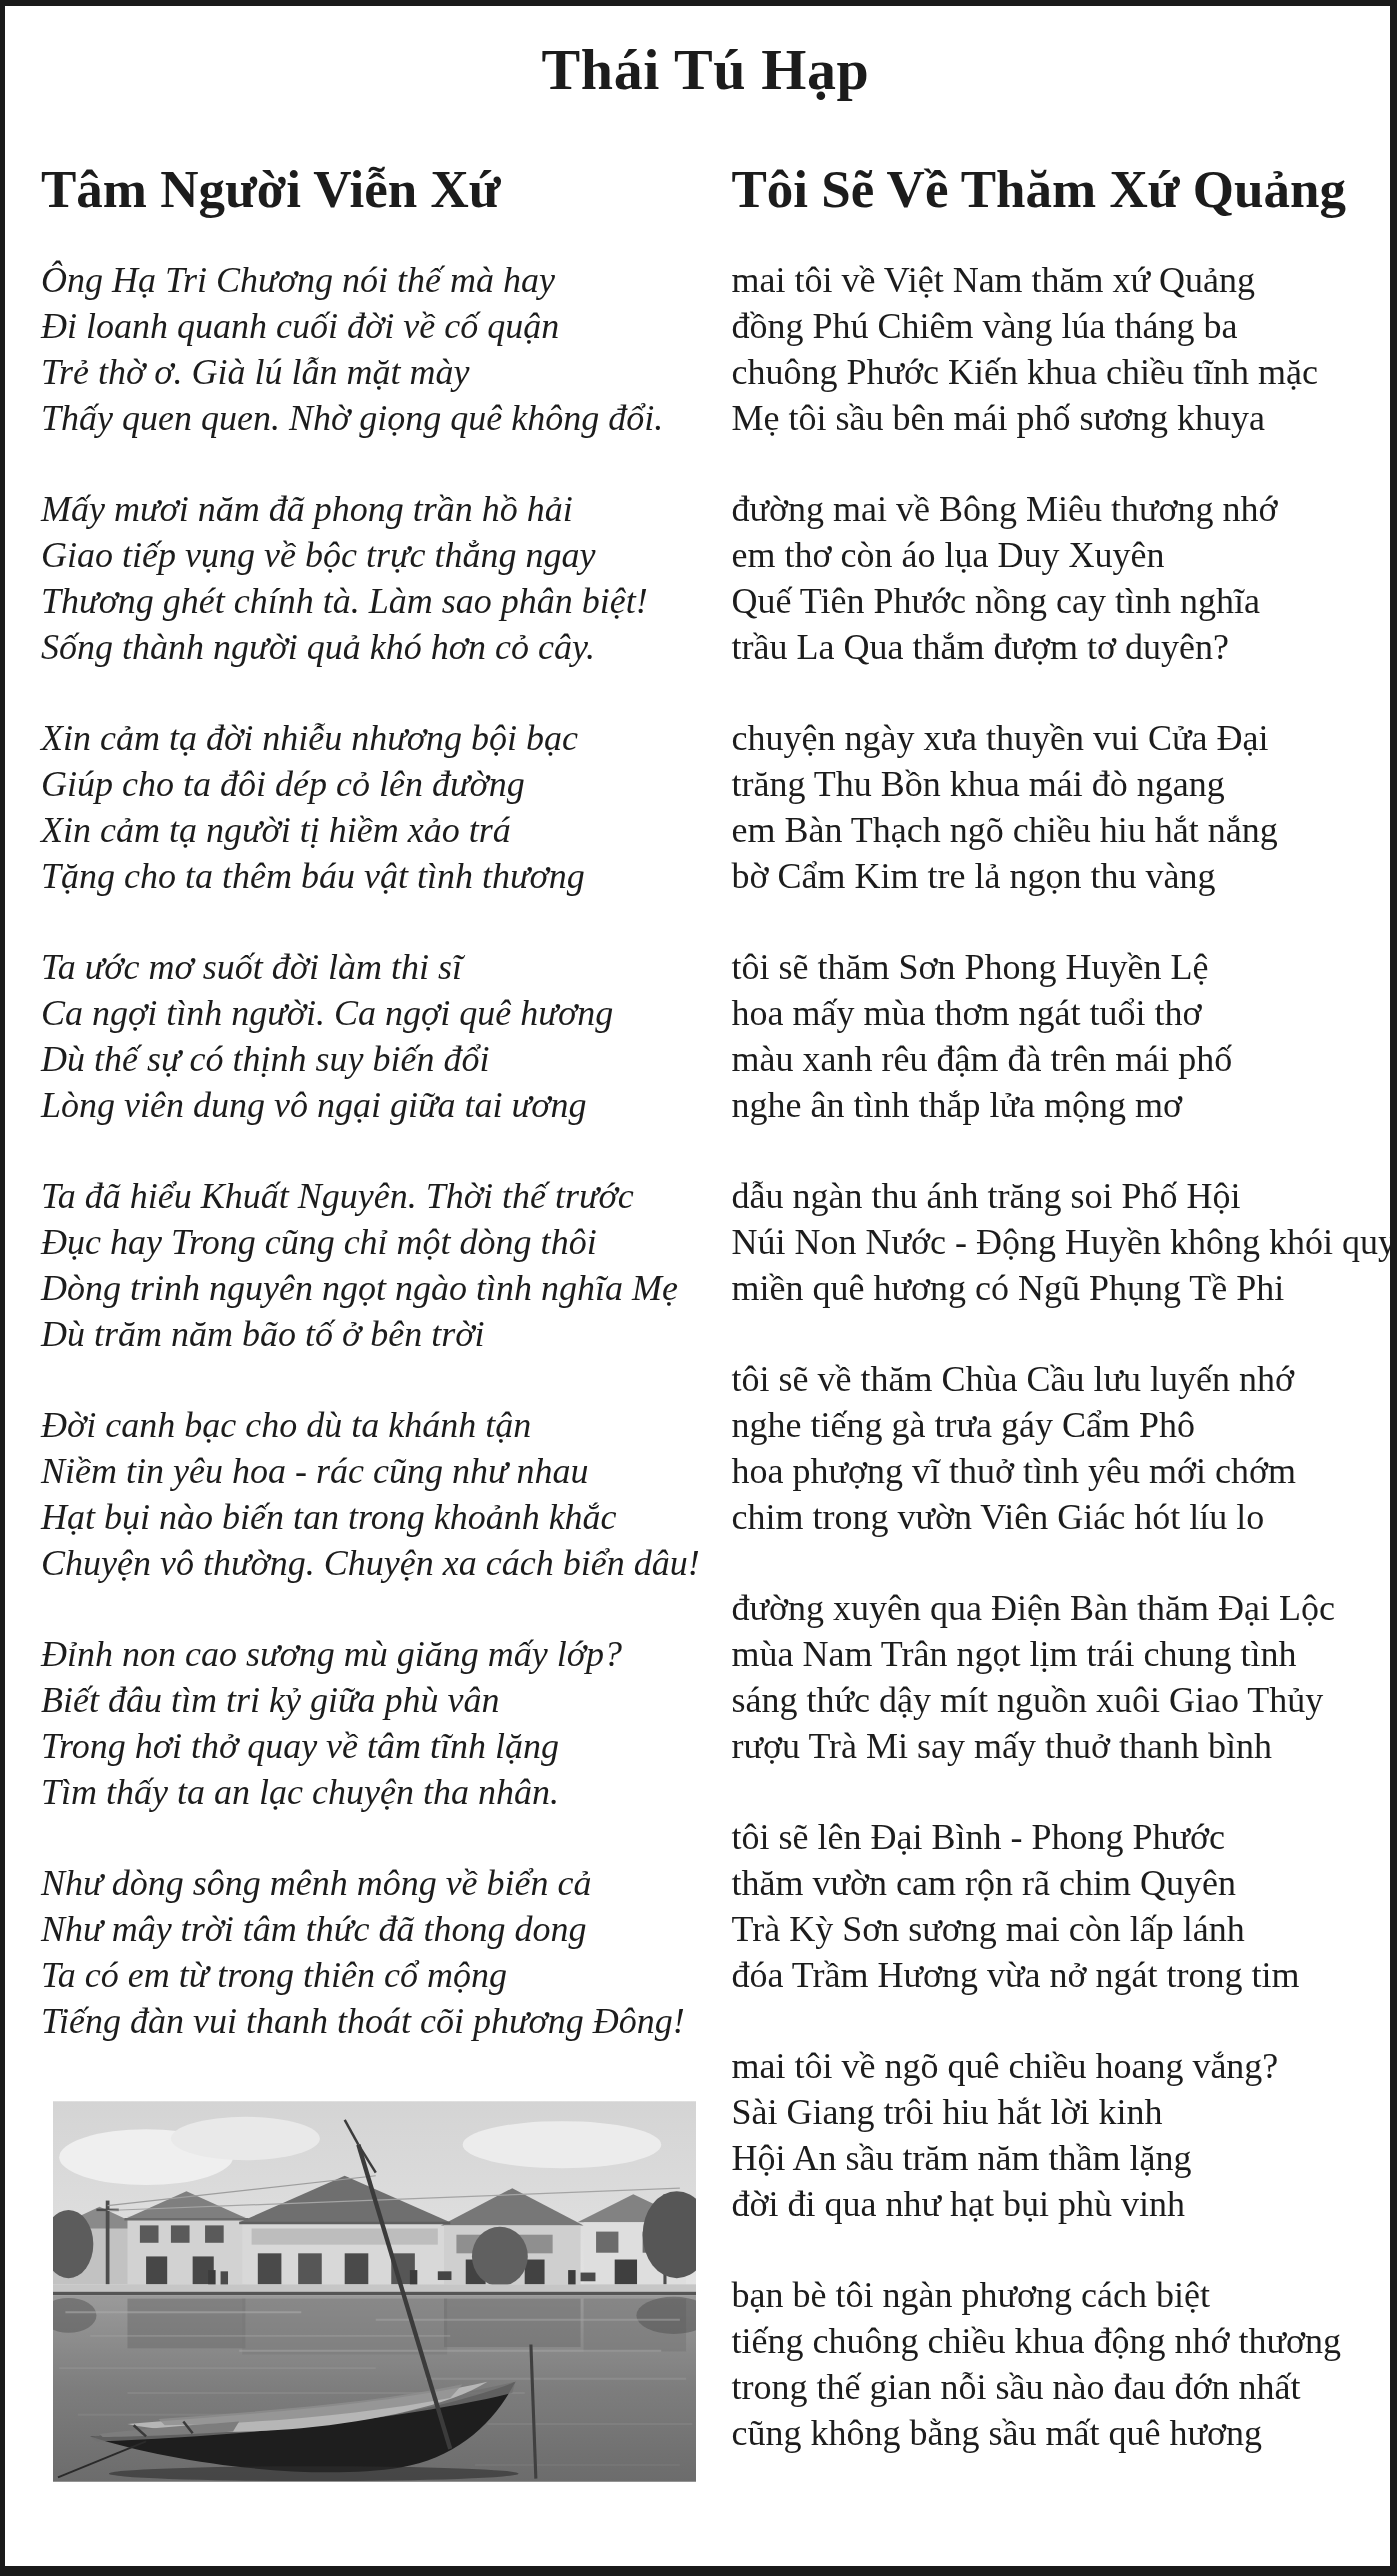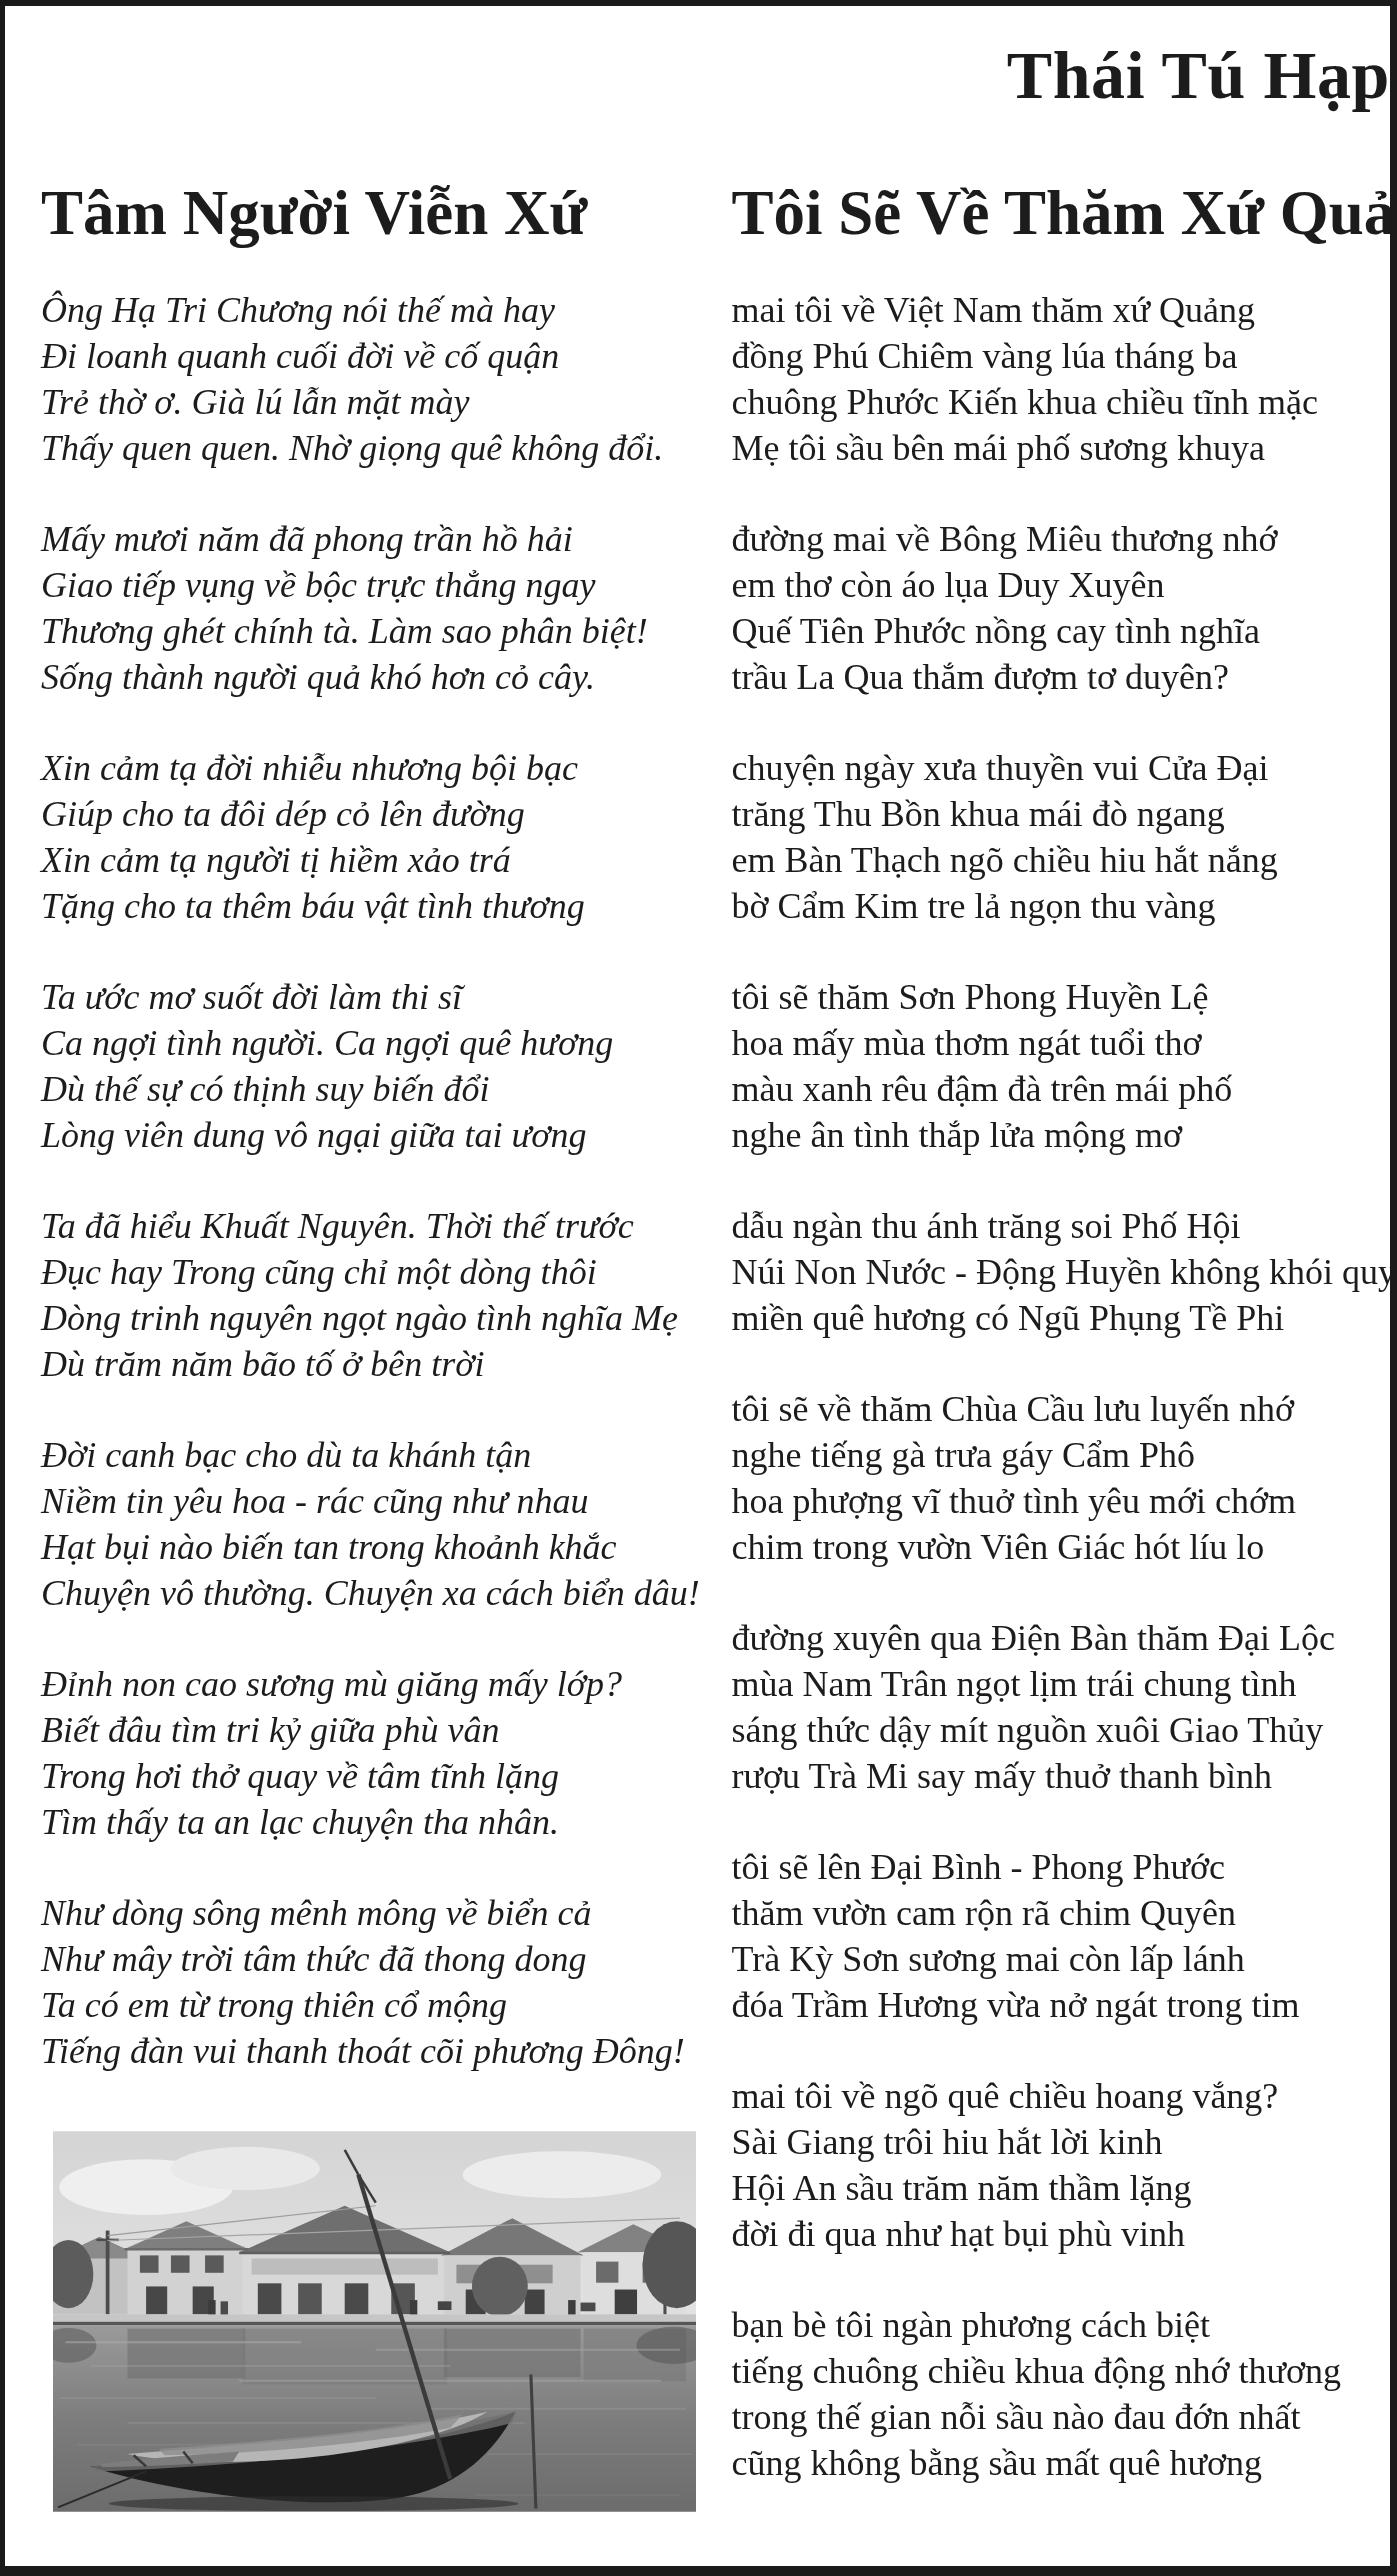--- a/index.html
+++ b/index.html
@@ -15,42 +15,42 @@
     border-style: solid;
     border-color: #1a1a1a;
     border-width: 6.2px 8.7px 10px 5.6px;
     background: #ffffff;
     overflow: hidden;
     font-family: "Liberation Serif", "DejaVu Serif", serif;
     color: #1c1c1c;
   }
   .author-title {
     margin: 28.6px 0 0 0;
-    text-align: right;
-    font-size: 68px;
+    text-align: center;
+    font-size: 58px;
     font-weight: bold;
     line-height: 1.2;
     letter-spacing: 0.6px;
     padding-left: 16px;
   }
   .columns {
     display: flex;
     margin-top: 51px;
   }
   .col {
     width: 50%;
     box-sizing: border-box;
   }
   .col-left  { padding-left: 36px; }
   .col-right { padding-left: 34px; }
   .poem-title {
-    font-size: 63px;
+    font-size: 53px;
     font-weight: bold;
     line-height: 1.15;
-    margin: 10px 0 37px 0;
+    margin: 4px 0 37px 0;
     white-space: nowrap;
   }
   .stanza { margin: 0 0 45px 0; }
   .line {
     margin: 0;
     font-size: 36px;
     line-height: 46px;
     white-space: nowrap;
   }
   .col-left .line { font-style: italic; }

